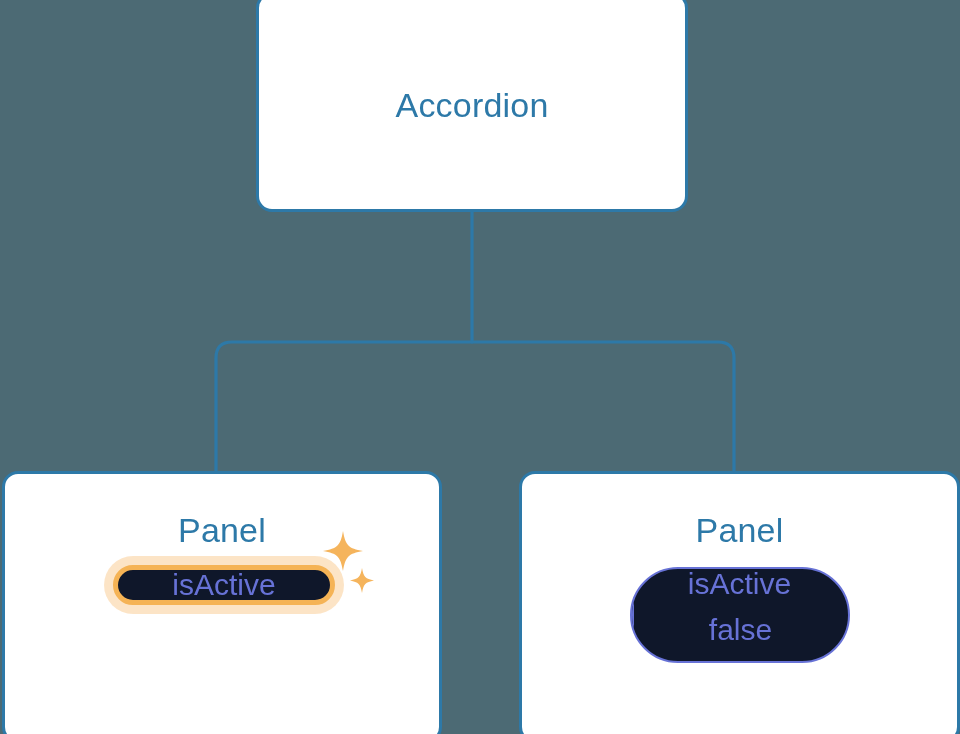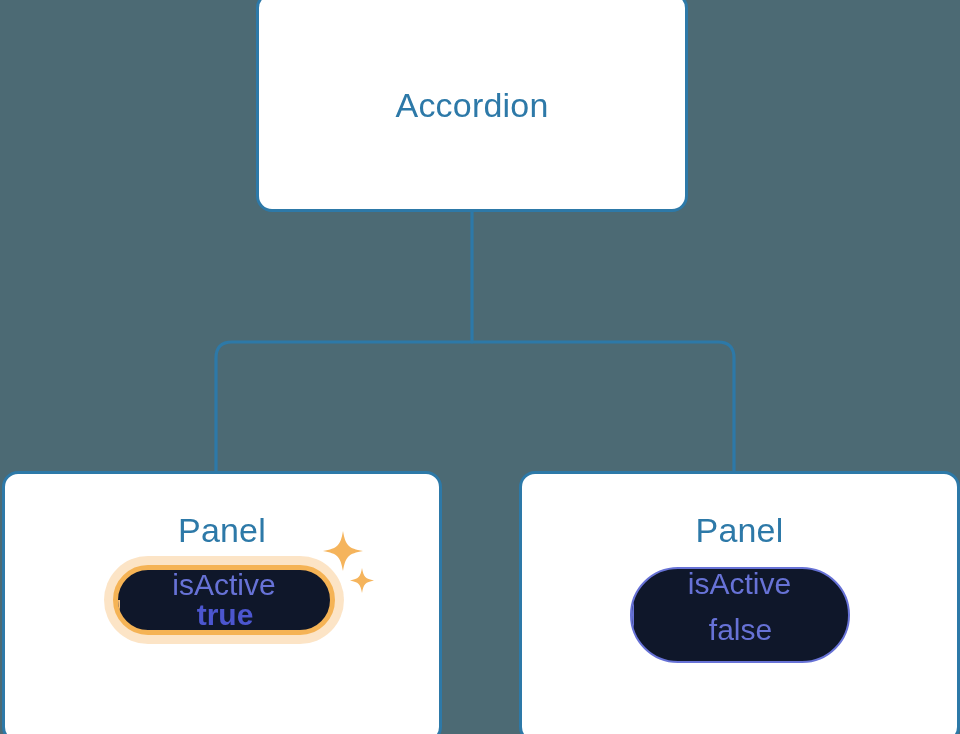--- a/index.html
+++ b/index.html
@@ -176,21 +176,20 @@
   <div class="node" id="node-accordion">
     <div class="node-title">Accordion</div>
   </div>
 
   <div class="node panel-node" id="node-panel-left">
     <div class="node-title">Panel</div>
 
     <div class="pill-wrap" id="pill-left-wrap">
       <div class="pill pill--highlight">
         <div class="pill-key">isActive</div>
-        <div class="pill-val">true</div>
       </div>
 
       <svg class="sparkles" viewBox="0 0 70 80" xmlns="http://www.w3.org/2000/svg">
         <path d="M 26 4 C 28.5 18.5 31.5 21.5 46 24 C 31.5 26.5 28.5 29.5 26 44 C 23.5 29.5 20.5 26.5 6 24 C 20.5 21.5 23.5 18.5 26 4 Z" fill="#f5b45c"></path>
         <path d="M 45 41 C 46.6 50 48.4 51.8 57 53.5 C 48.4 55.2 46.6 57 45 66 C 43.4 57 41.6 55.2 33 53.5 C 41.6 51.8 43.4 50 45 41 Z" fill="#f5b45c"></path>
       </svg>
     </div>
   </div>
 
   <div class="node panel-node" id="node-panel-right">

